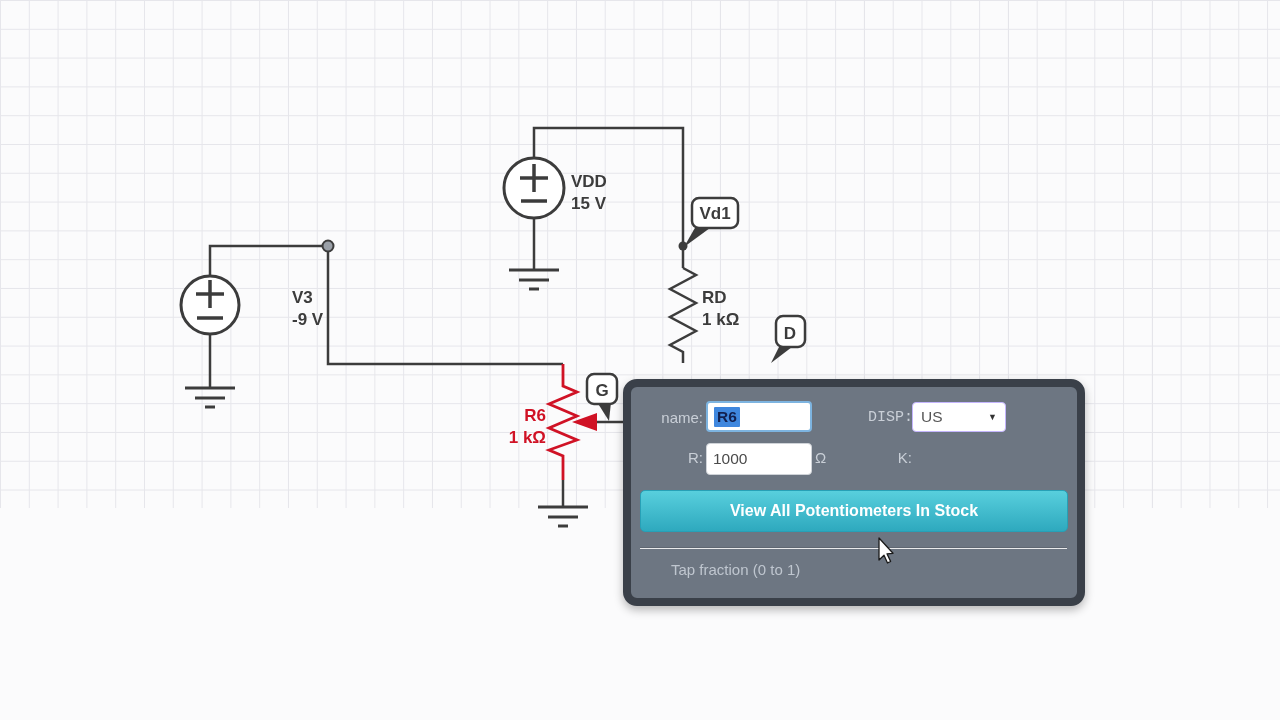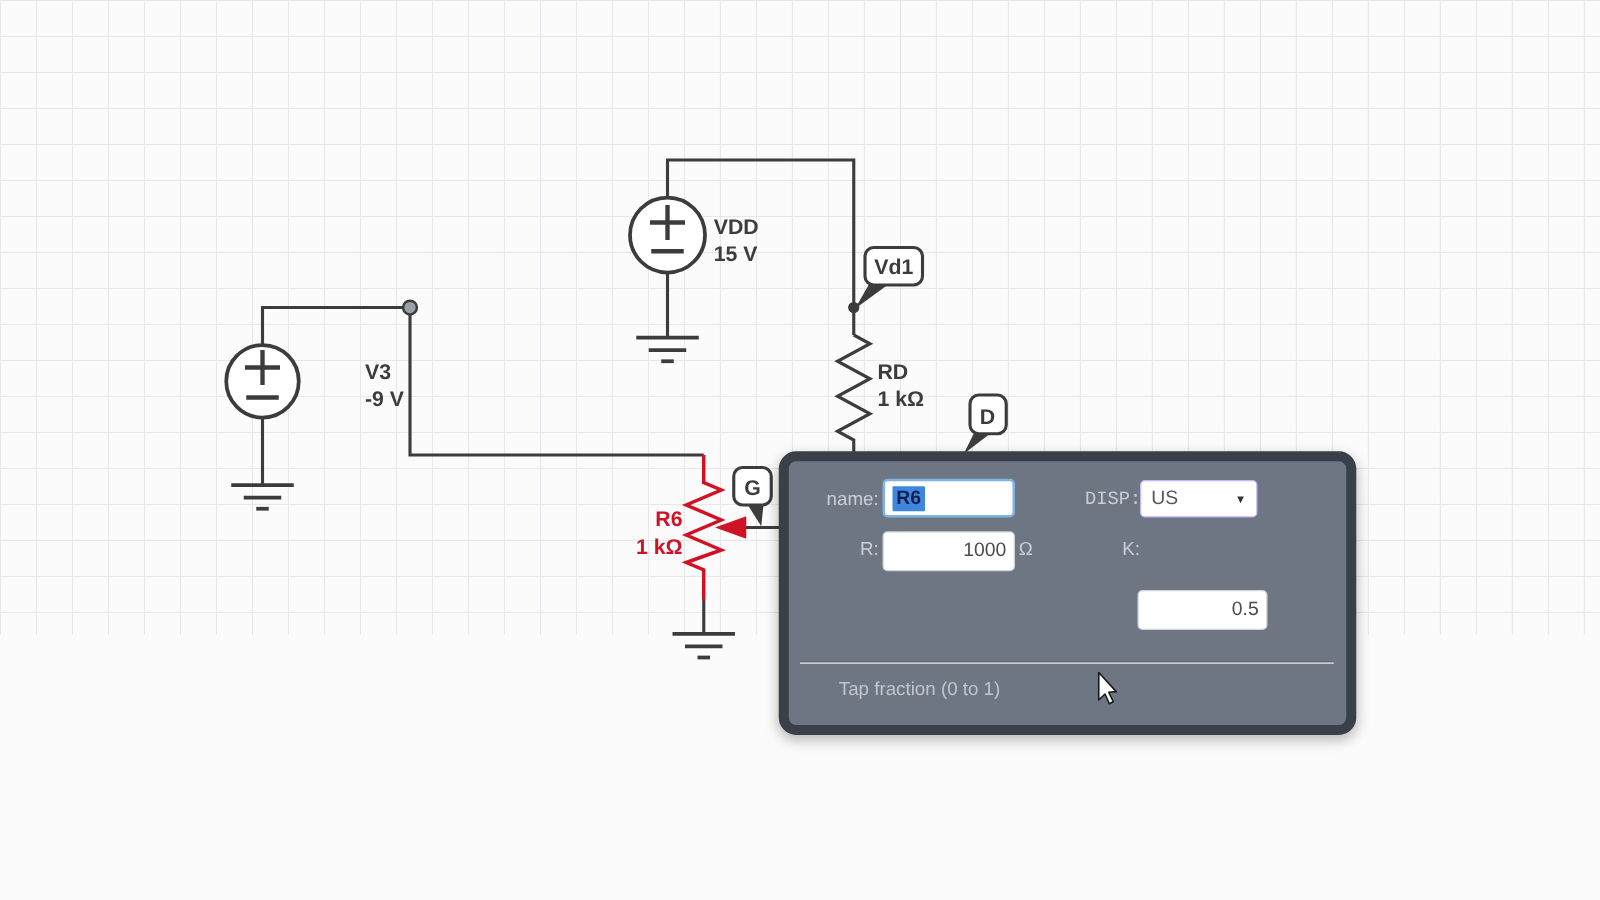--- a/index.html
+++ b/index.html
@@ -16,39 +16,39 @@
       linear-gradient(to bottom,#e6e6eb 1px,transparent 1px),
       linear-gradient(to right,#dddde4 1px,transparent 1px),
       linear-gradient(to bottom,#dddde4 1px,transparent 1px);
     background-size:28.8px 28.8px,28.8px 28.8px,144px 144px,144px 144px;
   }
   .schematic{position:absolute;left:0;top:0;z-index:1;}
   .schematic text{font-family:"Liberation Sans",sans-serif;font-weight:bold;font-size:17px;}
 
   
   .dialog{
-    position:absolute;left:623px;top:361px;width:462px;height:227px;
+    position:absolute;left:623px;top:379px;width:462px;height:227px;
     box-sizing:border-box;
     background:#6d7682;
     border:8px solid #3a4049;
     border-radius:14px;
     box-shadow:0 4px 10px rgba(0,0,0,.28);
     z-index:10;
   }
   .dialog .lbl{
     position:absolute;color:#c9cfd7;font-size:15px;text-align:right;
   }
   .tf{
     position:absolute;box-sizing:border-box;background:#ffffff;
     border:1px solid #cfd3d8;border-radius:4px;
     font-size:15.5px;color:#4b4b4b;padding:0 6px;
     font-family:"Liberation Sans",sans-serif;
     display:flex;align-items:center;
   }
-  input.tf{display:inline-block;line-height:29px;text-align:right;}
+  input.tf{display:inline-block;line-height:29px;}
   .tf.focus{border:2px solid #7db4e0;}
   .tf .sel{
     background:#3f87de;color:#12204f;font-weight:bold;
     padding:1px 3px;border-radius:1px;
   }
   .dropdown{
     position:absolute;box-sizing:border-box;background:#ffffff;
     border:1px solid #c4b5fd;border-radius:4px;
     font-size:15.5px;color:#555;padding:0 8px;
     display:flex;align-items:center;justify-content:space-between;
@@ -174,20 +174,21 @@
       <span class="arrow">▼</span>
     </div>
 
     <div class="lbl" style="left:0;top:62px;width:72px;">R:</div>
     <input class="tf" style="left: 75px; top: 56px; width: 106px; height: 32px;" value="1000">
     <div class="lbl" style="left:184px;top:62px;width:20px;text-align:left;">Ω</div>
 
     <div class="lbl" style="left:237px;top:62px;width:44px;">K:</div>
     <input class="tf" style="left: 279px; top: 56px; width: 104px; height: 32px; margin-top: 47px;" value="0.5">
 
+    <button class="stock-btn">View All Potentiometers In Stock</button>
 
     <div class="divider"></div>
 
     <div class="help">Tap fraction (0 to 1)</div>
   </div>
 
   <svg class="cursor" width="1280" height="720" viewBox="0 0 1280 720">
     <polygon points="879,538 879,560 884,555.2 887.5,563 890.6,561.4 887,553.8 893,553.3" fill="#ffffff" stroke="#1a1a1a" stroke-width="1.3" stroke-linejoin="round"></polygon>
   </svg>
 

